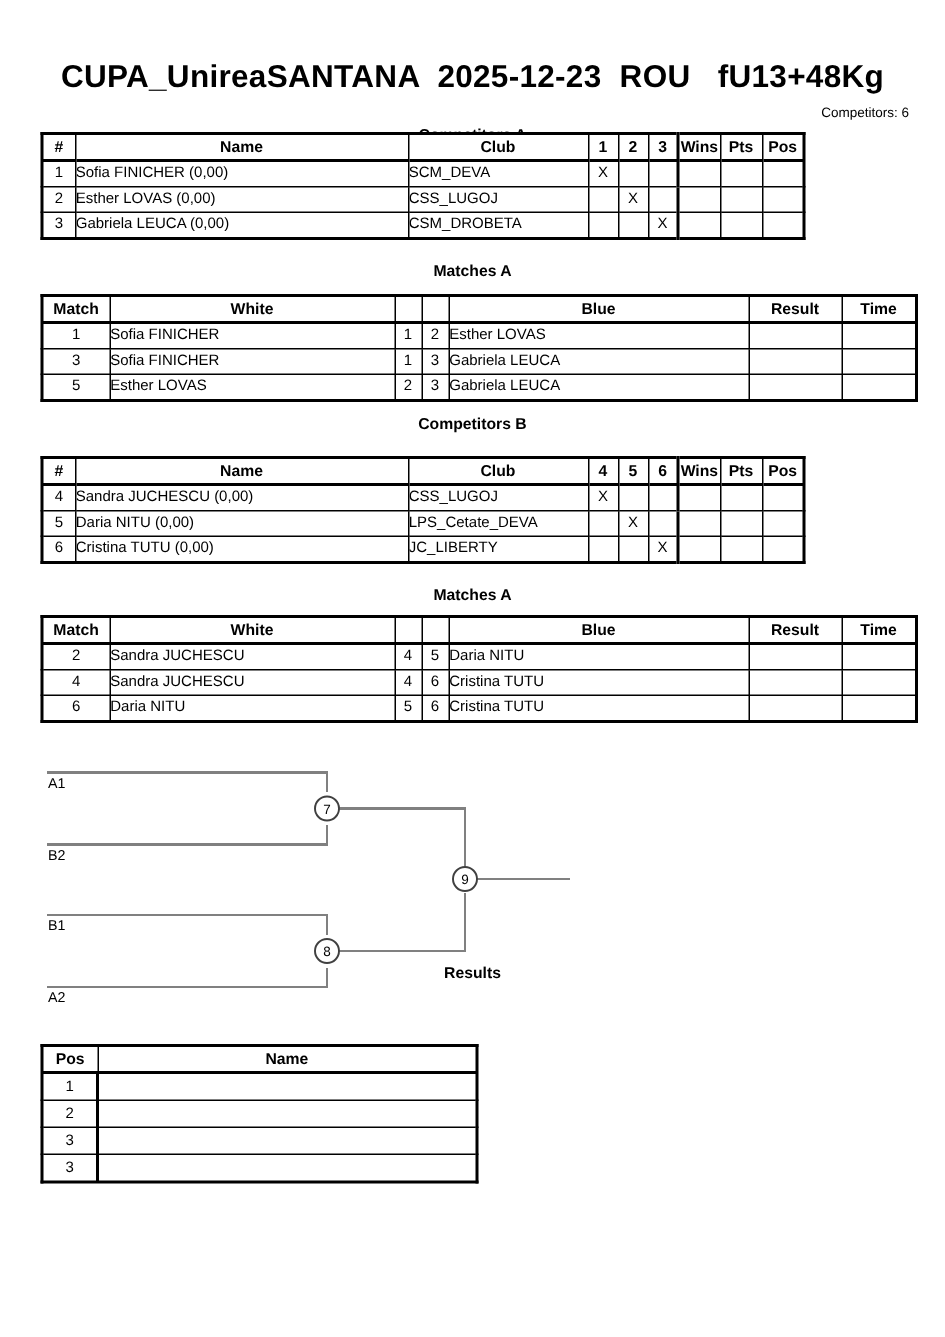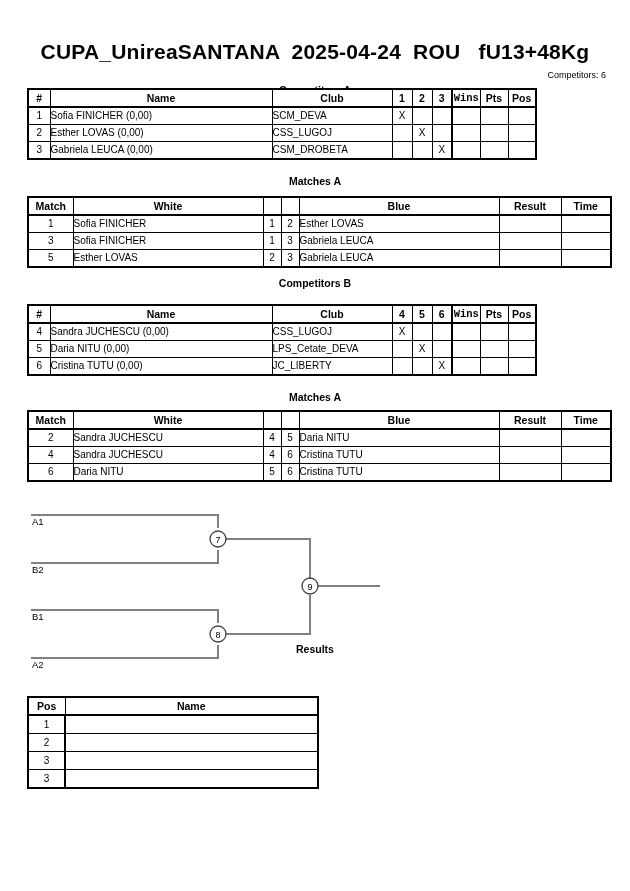--- a/index.html
+++ b/index.html
@@ -64,21 +64,21 @@
     white-space: nowrap;
   }
   .tbl thead th {
     font-weight: bold;
     font-size: 10.5px;
     border-bottom: 2px solid #000;
     text-align: center;
   }
   .c  { text-align: center; }
   .l  { text-align: left; padding-left: 5px; margin-top: 44px; }
-  .thickleft { border-left: 2px solid #000 !important; font-family: Liberation Mono, monospace; }
+  .thickleft { border-left: 2px solid #000 !important; }
 
   
   .competitors { left: 27px; width: 490px; }
   .competitors col.num   { width: 22px; }
   .competitors col.name  { width: 222px; }
   .competitors col.club  { width: 120px; }
   .competitors col.mk    { width: 20px; }
   .competitors col.stat  { width: 28px; }
 
   
@@ -116,21 +116,21 @@
   .brk-node-num {
     font-family: "Liberation Sans", sans-serif;
     font-size: 9px;
     fill: #000;
     text-anchor: middle;
   }
 </style>
 </head>
 <body>
 
-<div class="doc-title">CUPA_UnireaSANTANA  2025-04-24  ROU   fU13+48Kg</div>
+<div class="doc-title">CUPA_UnireaSANTANA  2025-12-23  ROU   fU13+48Kg</div>
 <div class="section-caption" style="top:84px;">Competitors A</div>
 <div class="competitors-count">Competitors: 6</div>
 
 <table class="tbl competitors" style="top:88px;">
   <colgroup>
     <col class="num">
       <col class="name">
       <col class="club">
     <col class="mk">
       <col class="mk">

